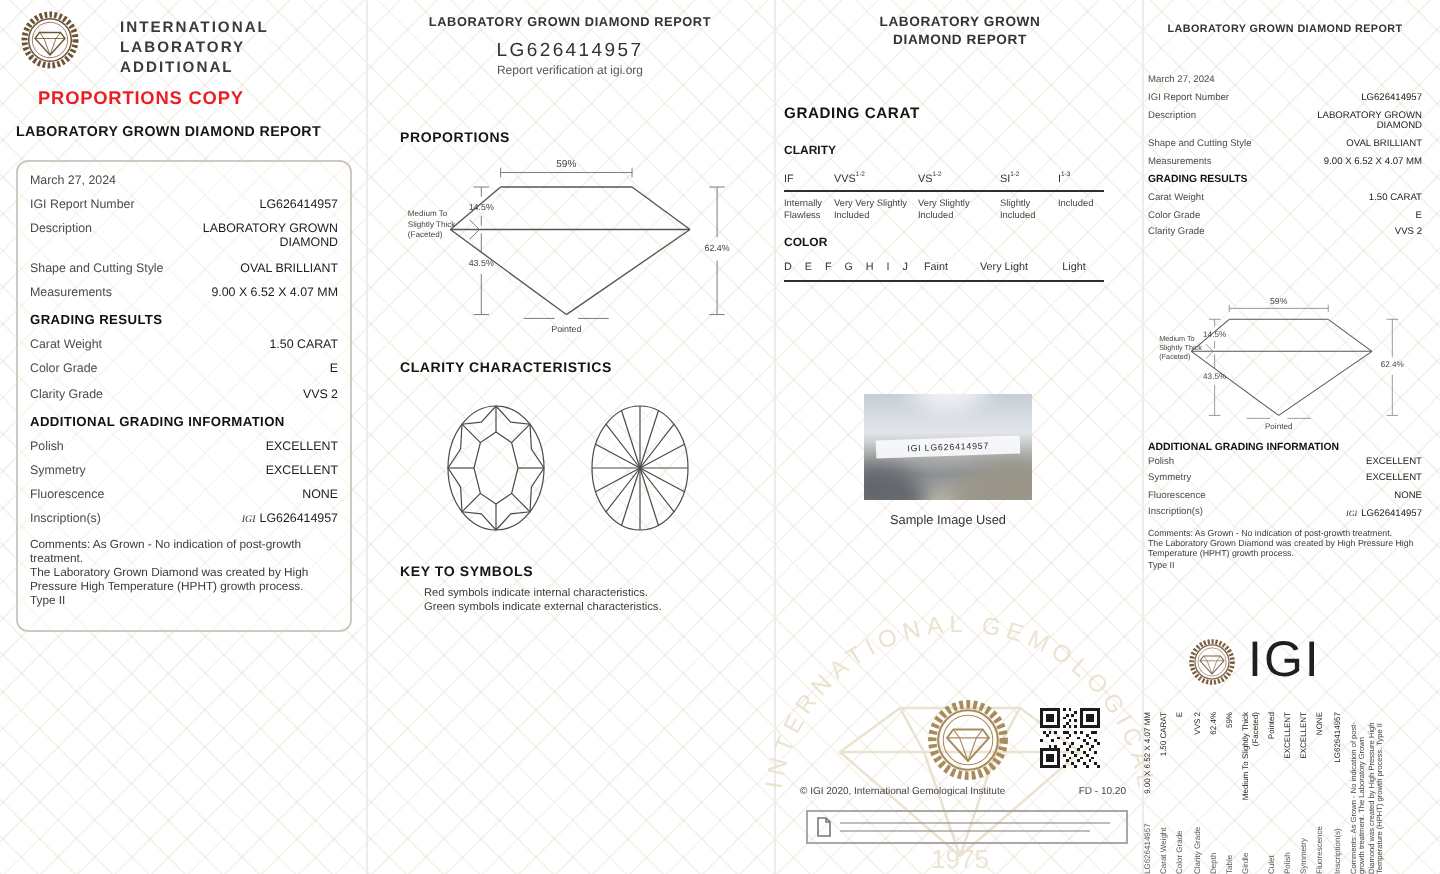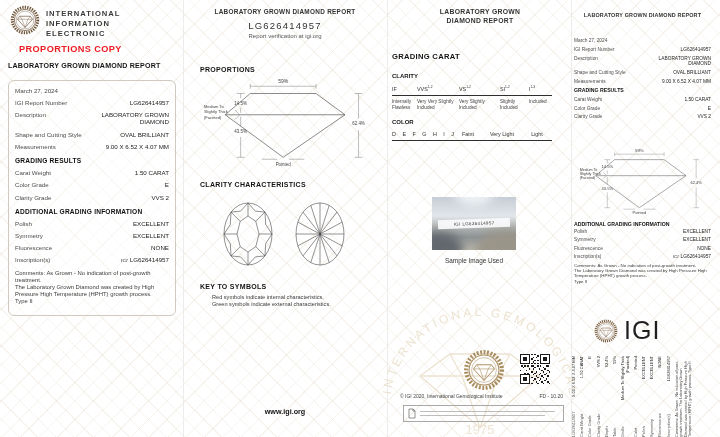--- a/index.html
+++ b/index.html
@@ -107,24 +107,24 @@
 <div class="page">
 
   <div class="fold" style="left:183px"></div>
   <div class="fold" style="left:387px"></div>
   <div class="fold" style="left:571px"></div>
 
   <div class="panel p1">
     <svg class="seal abs" style="left:2px;top:5px;color:#6d5438" width="30" height="30">
         <use href="#igiseal"></use>
       </svg>
-    <div class="abs inst" style="left:38px;top:9px">
+    <div class="abs inst" style="left:52px;top:9px">
       <div>INTERNATIONAL</div>
-      <div>INFORMATION</div>
-      <div>ELECTRONIC</div>
+      <div>LABORATORY</div>
+      <div>ADDITIONAL</div>
     </div>
     <div class="abs ecopy" style="left:11px;top:44px">PROPORTIONS COPY</div>
     <div class="abs p1title" style="left:0;top:62px">LABORATORY GROWN DIAMOND REPORT</div>
 
     <div class="p1box">
       <div class="rows">
         <div class="kv">
             <span class="l">March 27, 2024</span>
           </div>
         <div class="kv">
@@ -260,21 +260,20 @@
           <line x1="0" y1="0" x2="22.2" y2="-11.9"></line>
       </g>
     </svg>
 
     <div class="abs subh" style="left:14px;top:283px">KEY TO SYMBOLS</div>
     <div class="abs keyline" style="left:26px;top:294px">
       <div>Red symbols indicate internal characteristics.</div>
       <div>Green symbols indicate external characteristics.</div>
     </div>
 
-    <div class="abs ctr www" style="left:0;width:198px;top:407px">www.igi.org</div>
   </div>
 
   <div class="panel p3">
     <svg class="wm" width="196" height="181" viewBox="0 0 196 181">
       <defs>
           <path id="wmarc" d="M 8 150 A 90 90 0 0 1 188 150" fill="none"></path>
         </defs>
       <text font-size="12" letter-spacing="3" fill="#eadfcb" font-family="Liberation Sans, sans-serif">
         <textPath href="#wmarc" startOffset="4%">INTERNATIONAL GEMOLOGICAL INSTITUTE</textPath>
       </text>

